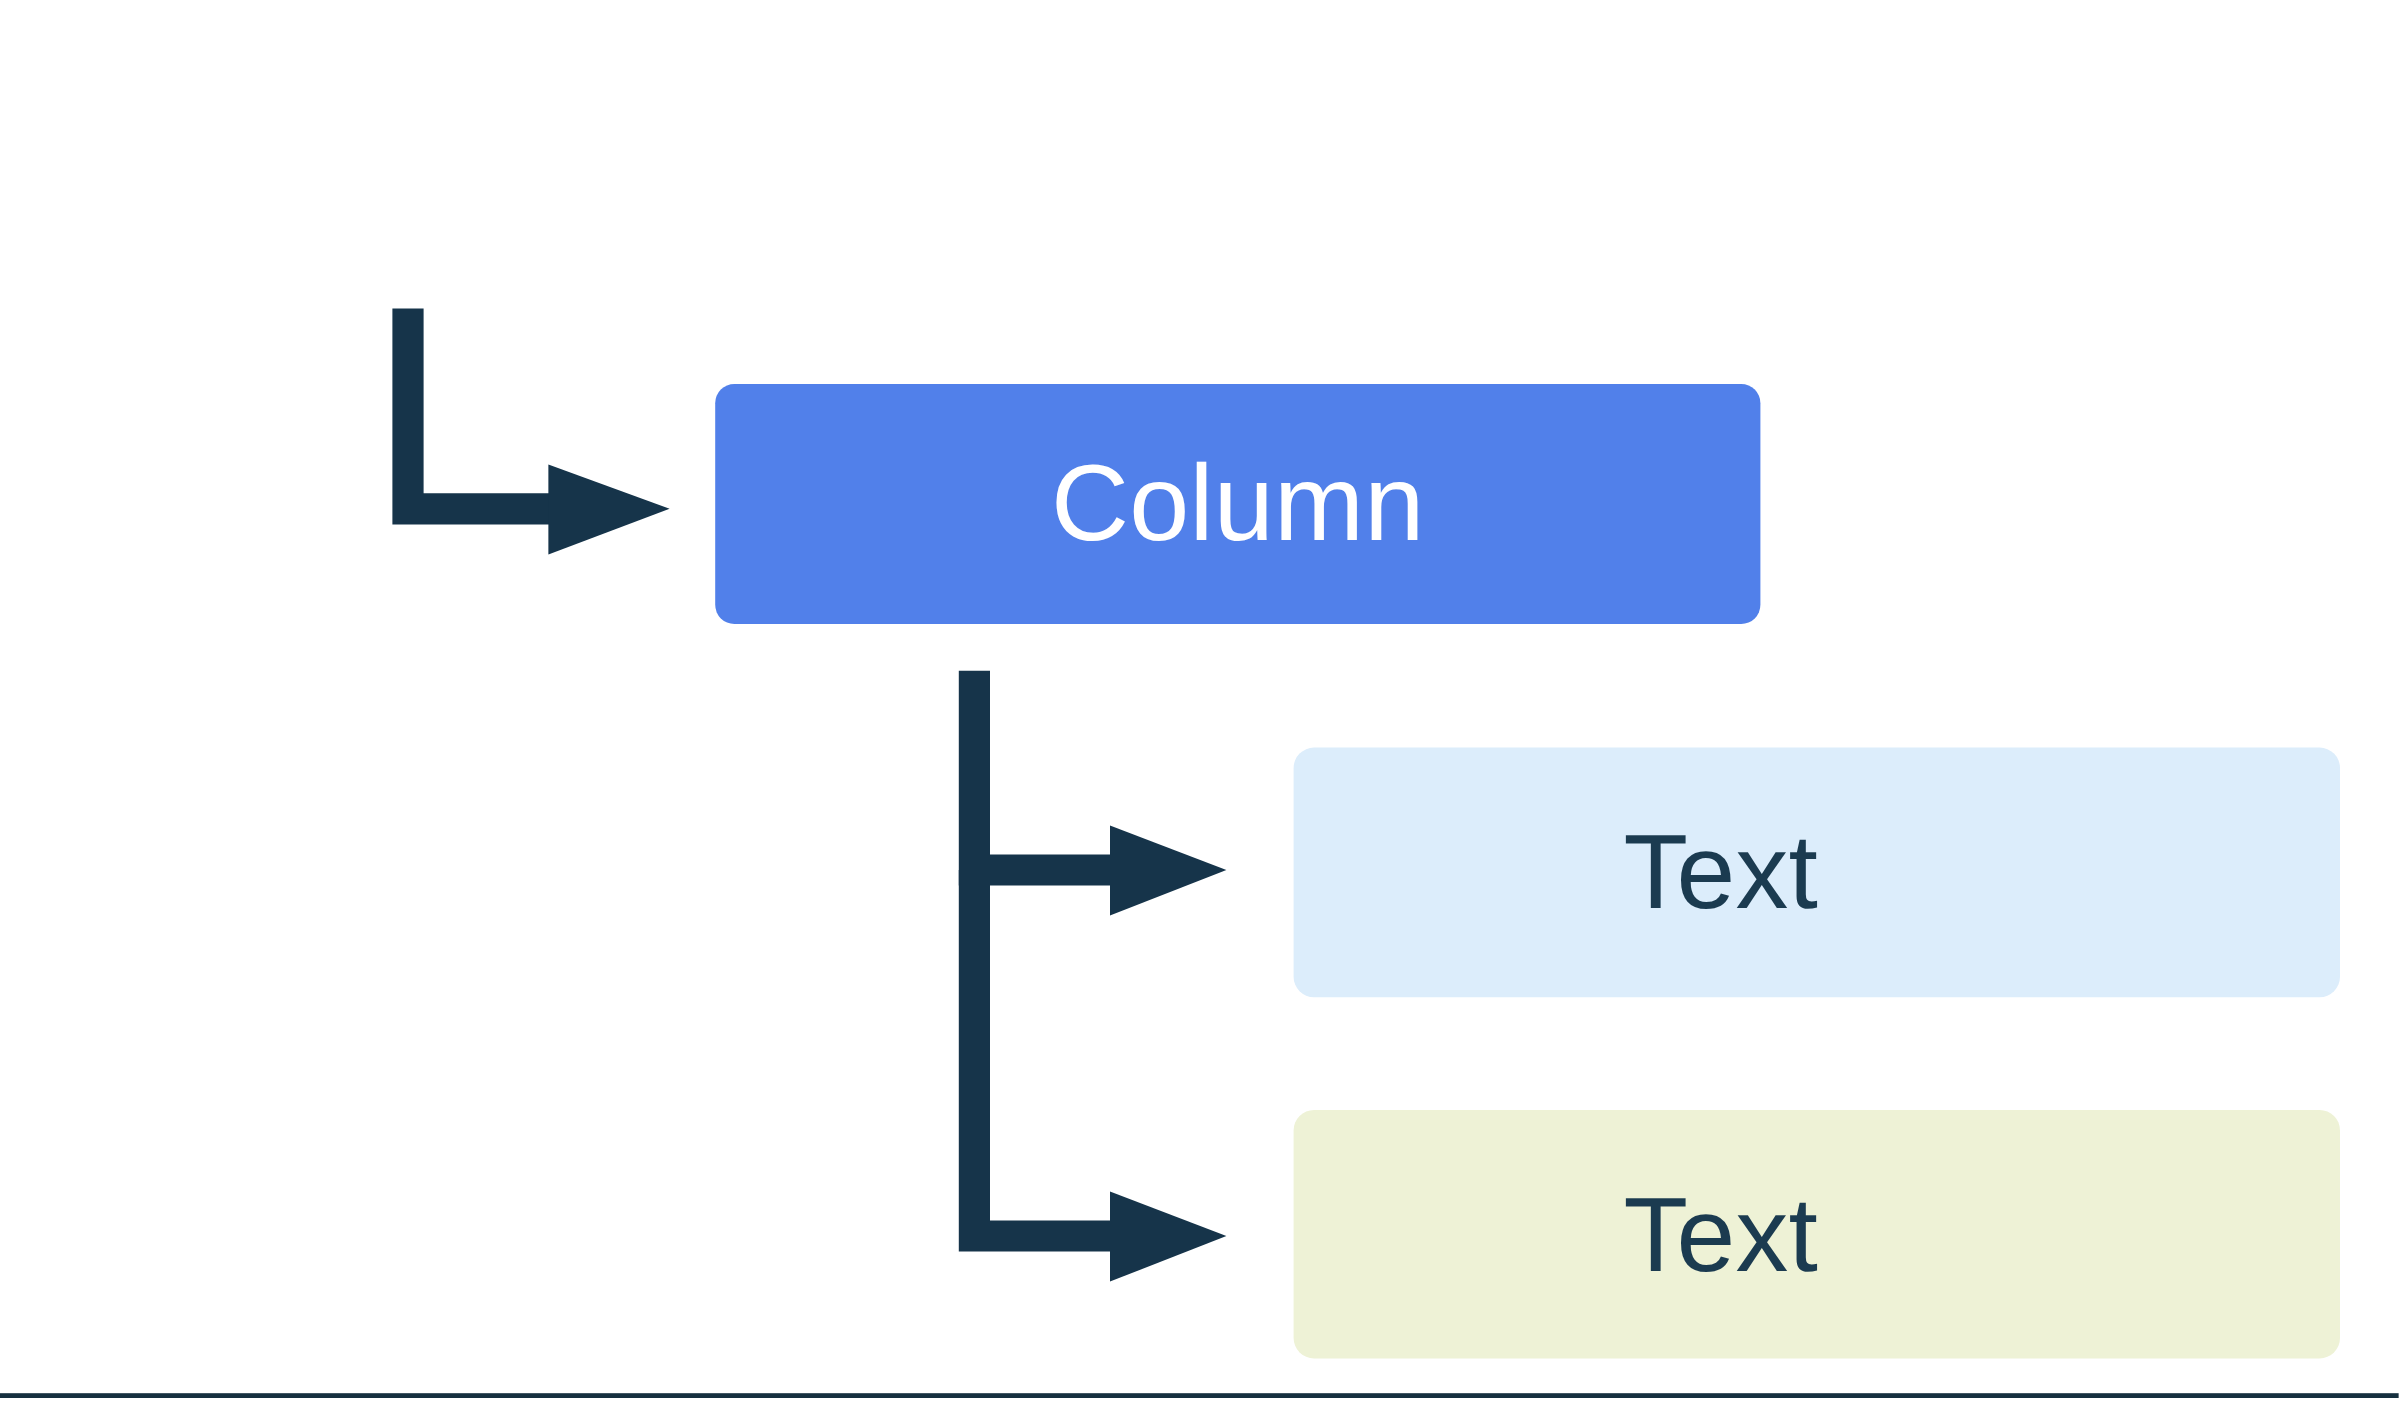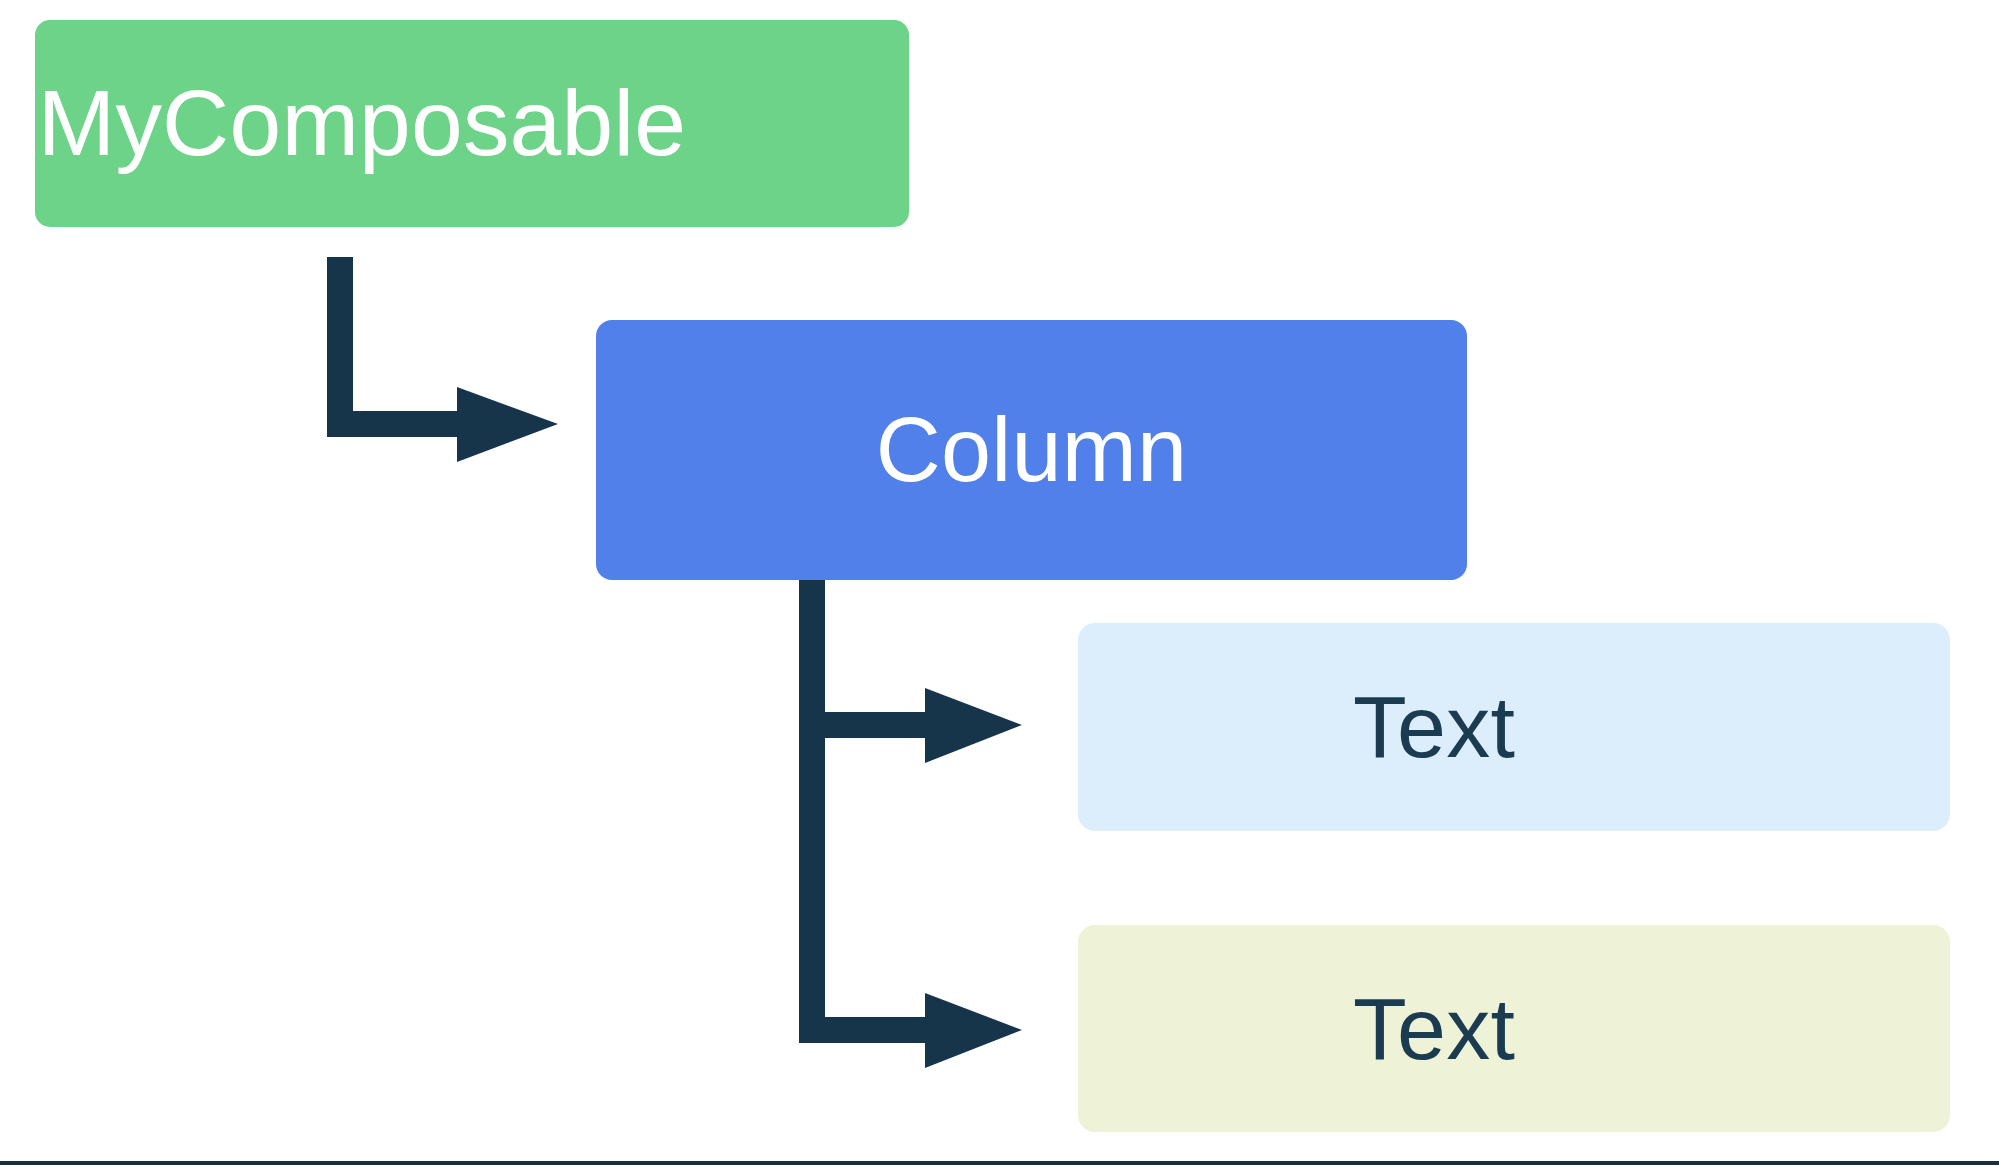--- a/index.html
+++ b/index.html
@@ -50,21 +50,21 @@
     font-size: 93px;
     font-weight: 400;
     transform: translateX(-110px);
   }
 
   
   #node-column {
     left: 596px;
     top: 320px;
     width: 871px;
-    height: 260px;
+    height: 200px;
     background: #5180EA;
     border-radius: 16px;
   }
   #node-column .node-label {
     color: #ffffff;
     font-size: 90px;
     font-weight: 400;
   }
 
   
@@ -135,23 +135,20 @@
       <path d="M 812 559 L 812 725 L 928 725" stroke="#16344A" stroke-width="26" fill="none" stroke-linecap="butt" stroke-linejoin="miter"></path>
       <polygon points="925,688 925,763 1022,725" fill="#16344A"></polygon>
     </g>
 
     <g>
       <path d="M 812 725 L 812 1030 L 928 1030" stroke="#16344A" stroke-width="26" fill="none" stroke-linecap="butt" stroke-linejoin="miter"></path>
       <polygon points="925,993 925,1068 1022,1030" fill="#16344A"></polygon>
     </g>
   </svg>
 
-  <div class="node" id="node-root">
-    <span class="node-label">MyComposable</span>
-  </div>
 
   <div class="node" id="node-column">
     <span class="node-label">Column</span>
   </div>
 
   <div class="node" id="node-text-1">
     <span class="node-label">Text</span>
   </div>
 
   <div class="node" id="node-text-2">

